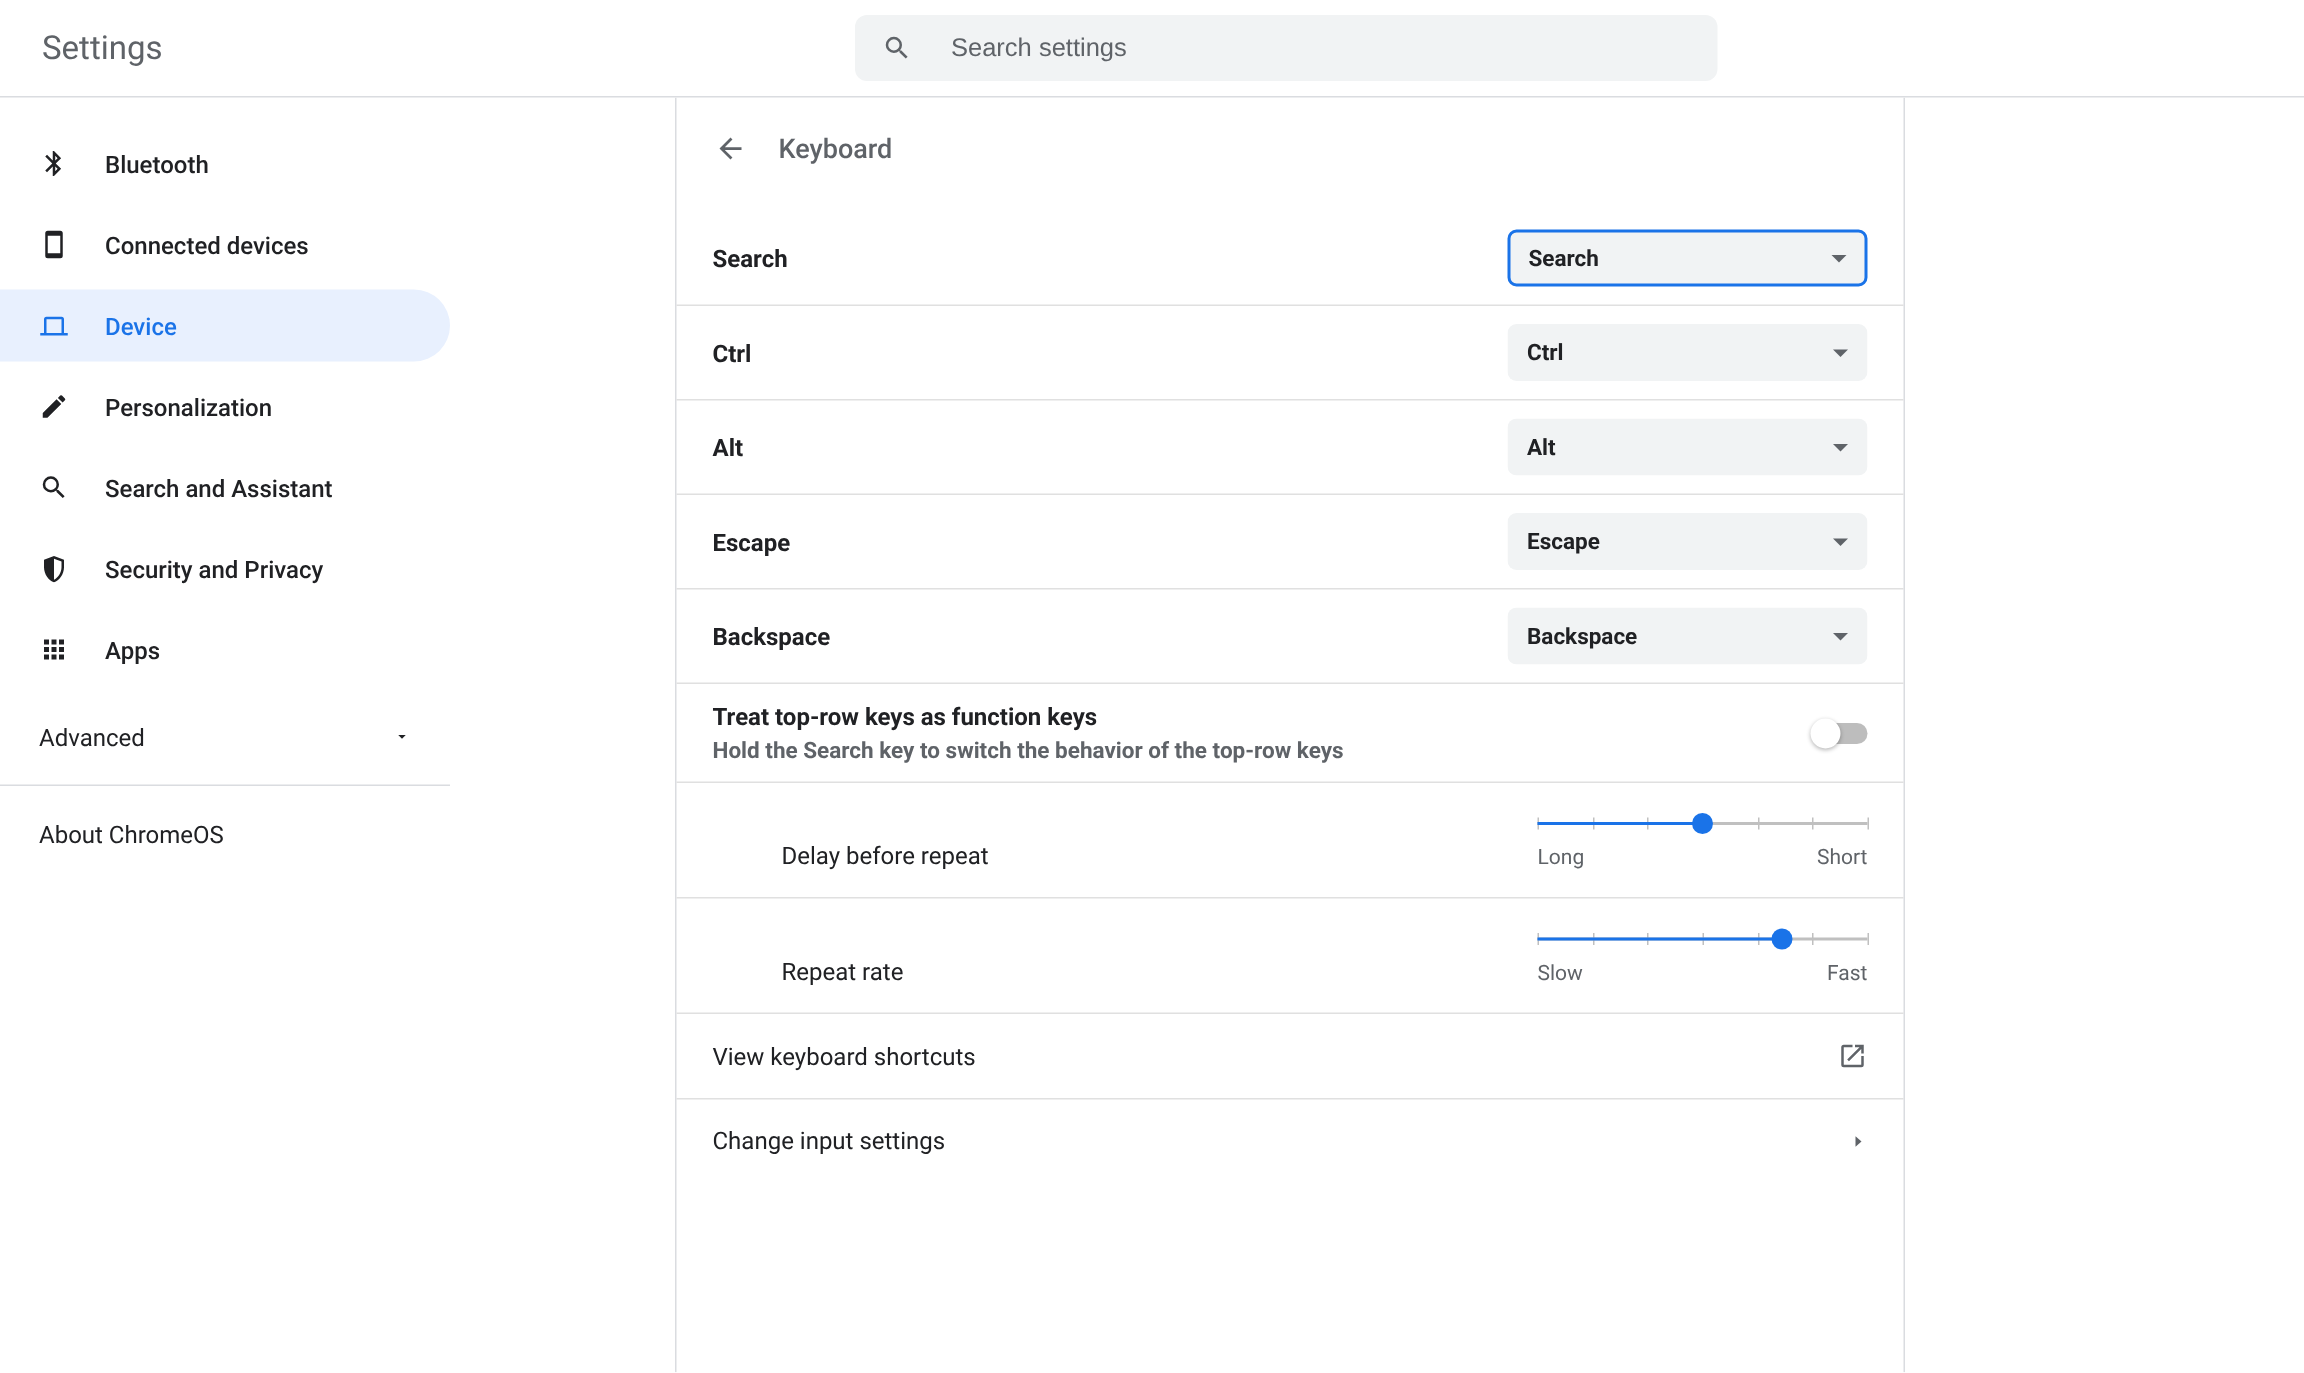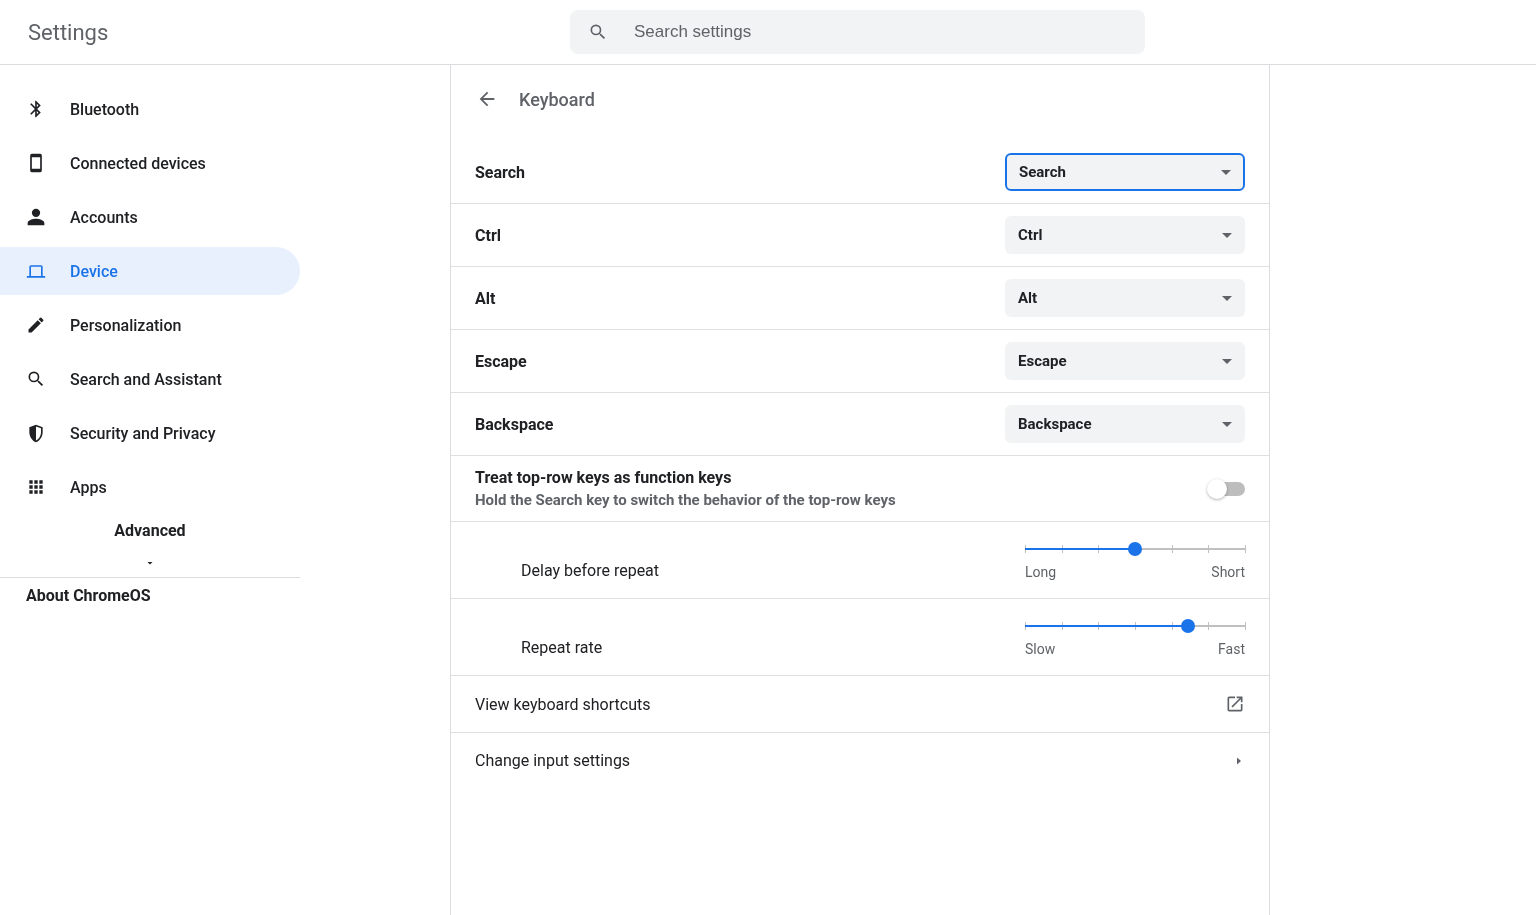--- a/index.html
+++ b/index.html
@@ -97,33 +97,32 @@
   }
   .nav-item.active .nav-icon { fill: var(--google-blue); }
   .nav-icon { width: 20px; height: 20px; fill: var(--text-primary); flex-shrink: 0; }
   .advanced-row {
     height: 48px;
     display: flex;
     align-items: center;
     padding: 0 26px;
     justify-content: space-between;
     font-size: 16px;
-    font-weight: 700;
+    font-weight: 400;
     cursor: pointer;
     margin-top: 10px;
-    flex-direction: column;
   }
   .sidebar-divider { height: 1px; background: var(--border); margin: 8px 0; }
   .about-row {
     height: 48px;
     display: flex;
-    align-items: flex-start;
+    align-items: center;
     padding: 0 26px;
     font-size: 16px;
-    font-weight: 700;
+    font-weight: 400;
     cursor: pointer;
   }
 
   
   .main {
     flex: 1;
     display: flex;
     justify-content: flex-start;
     overflow-y: auto;
   }
@@ -256,26 +255,20 @@
     <svg class="nav-icon" viewBox="0 0 24 24">
           <path d="M17.71 7.71L12 2h-1v7.59L6.41 5 5 6.41 10.59 12 5 17.59 6.41 19 11 14.41V22h1l5.71-5.71L13.41 12l4.3-4.29zM13 5.83l1.88 1.88L13 9.59V5.83zm1.88 10.46L13 18.17v-3.76l1.88 1.88z"></path>
         </svg>
     <span>Bluetooth</span>
       </div>
       <div class="nav-item">
     <svg class="nav-icon" viewBox="0 0 24 24">
           <path d="M17 1H7a2 2 0 00-2 2v18a2 2 0 002 2h10a2 2 0 002-2V3a2 2 0 00-2-2zm0 18H7V5h10v14z"></path>
         </svg>
     <span>Connected devices</span>
-      </div>
-      <div class="nav-item">
-    <svg class="nav-icon" viewBox="0 0 24 24">
-          <path d="M12 12a5 5 0 100-10 5 5 0 000 10zm0 2c-3.33 0-10 1.67-10 5v3h20v-3c0-3.33-6.67-5-10-5z"></path>
-        </svg>
-    <span>Accounts</span>
       </div>
       <div class="nav-item active">
     <svg class="nav-icon" viewBox="0 0 24 24">
           <path d="M20 18V7a2 2 0 00-2-2H6a2 2 0 00-2 2v11H1v2h22v-2h-3zM6 7h12v11H6V7z"></path>
         </svg>
     <span>Device</span>
       </div>
       <div class="nav-item">
     <svg class="nav-icon" viewBox="0 0 24 24">
           <path d="M3 17.25V21h3.75L17.81 9.94l-3.75-3.75L3 17.25zM20.71 7.04a1 1 0 000-1.41l-2.34-2.34a1 1 0 00-1.41 0l-1.83 1.83 3.75 3.75 1.83-1.83z"></path>

